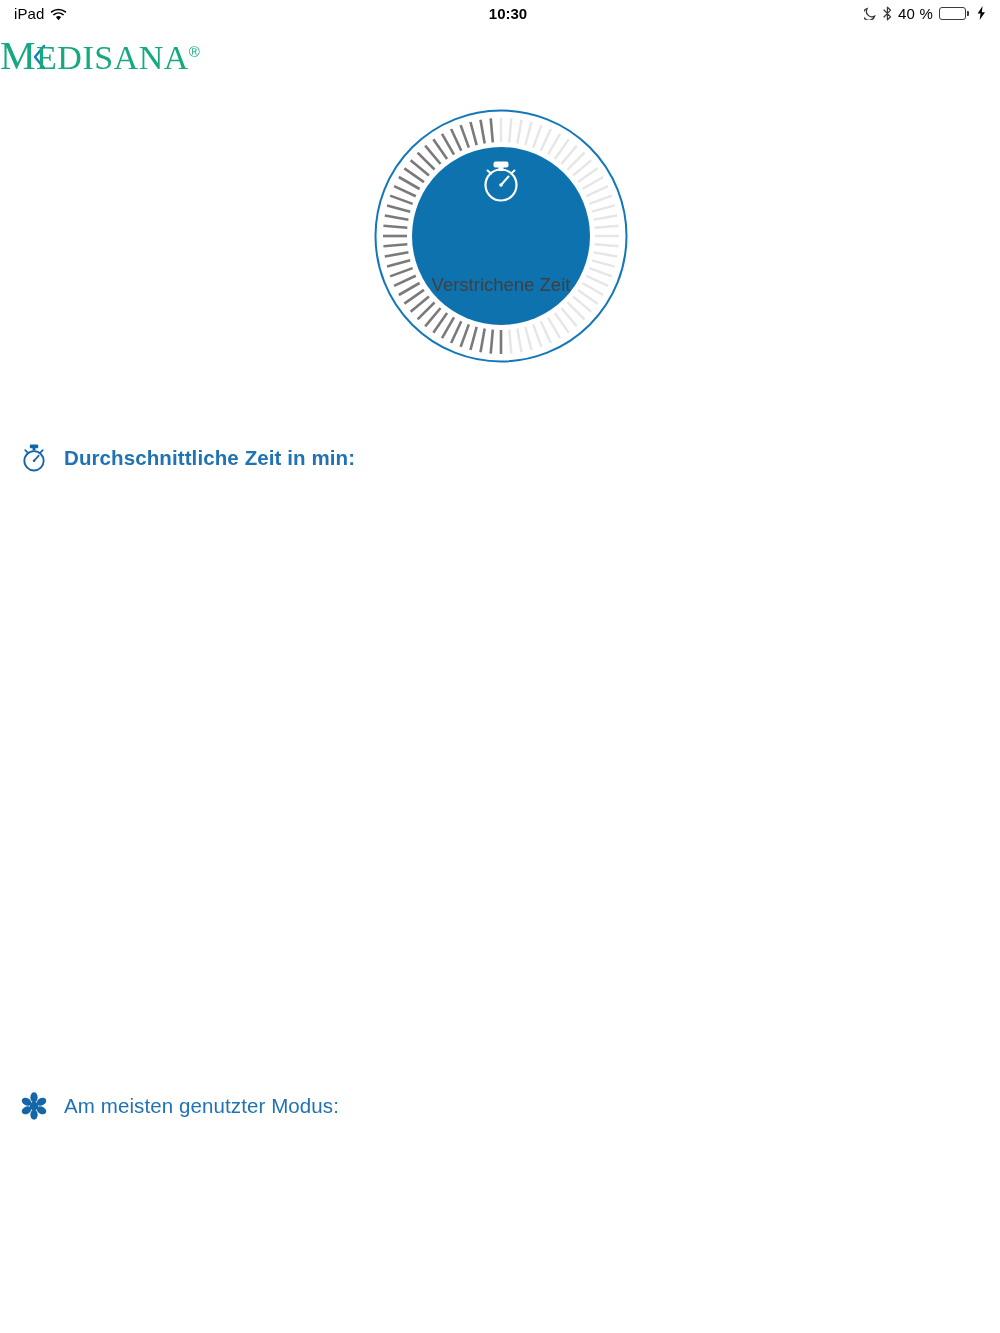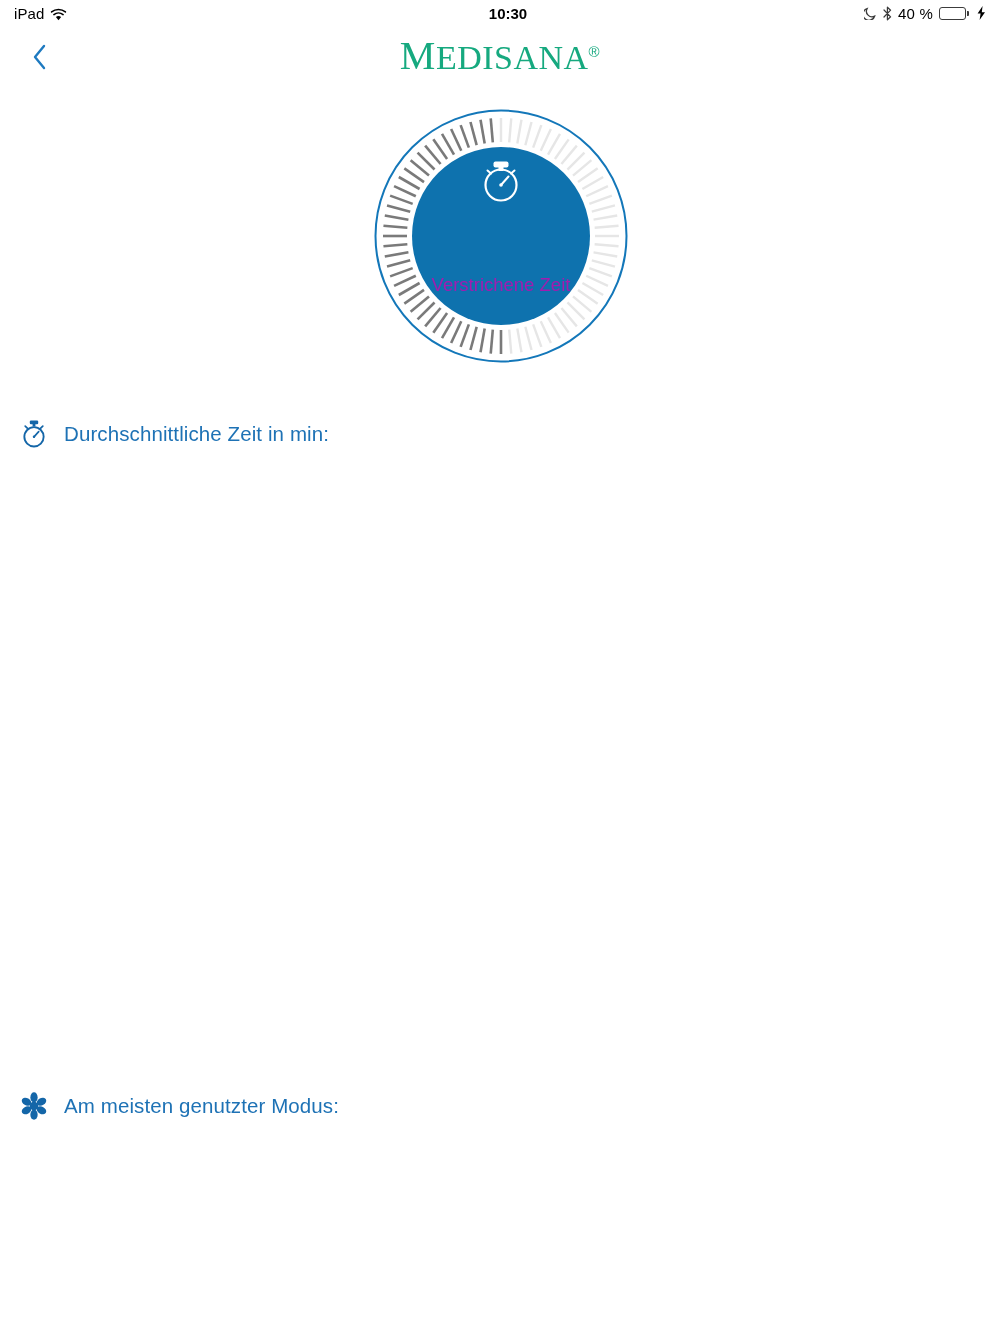--- a/index.html
+++ b/index.html
@@ -96,21 +96,21 @@
     display: flex;
     align-items: center;
     justify-content: center;
     cursor: pointer;
   }
   .back-chevron { display: block; width: 15px; height: 26px; }
   .brand-logo {
     position: absolute;
     left: 0; right: 0;
     top: 6px;
-    text-align: center;
+    text-align: left;
     color: #16a97f;
     font-family: "Liberation Serif", "DejaVu Serif", serif;
     font-size: 34px;
     letter-spacing: 0.5px;
     white-space: nowrap;
   }
   .brand-logo .big { font-size: 40px; }
   .brand-logo .reg {
     font-size: 15px;
     vertical-align: super;
@@ -124,21 +124,21 @@
     top: 109px;
     width: 254px;
     height: 254px;
   }
   .dial-svg { display: block; width: 254px; height: 254px; }
   .dial-label {
     position: absolute;
     left: 0; right: 0;
     top: 163px;
     text-align: center;
-    color: #a21caf;
+    color: #404040;
     font-size: 18.5px;
     line-height: 25px;
     pointer-events: none;
   }
   .dial-label .line2 { display: block; }
 
   
   .section-header {
     position: absolute;
     left: 18px;
@@ -155,21 +155,21 @@
     flex: 0 0 32px;
   }
   .section-header .sec-icon svg { display: block; }
   .section-title {
     color: #1e72b5;
     font-size: 20.5px;
     letter-spacing: 0.1px;
     white-space: nowrap;
   }
 
-  #sec-time      { top: 417px; }
+  #sec-time      { top: 441px; font-weight: bold; }
   #sec-intensity { top: 768px; }
   #sec-mode      { top: 1089px; }
 
   .chart-area {
     position: absolute;
     left: 0;
     width: 1000px;
     background: transparent;
   }
   #chart-time      { top: 455px; height: 300px; }

